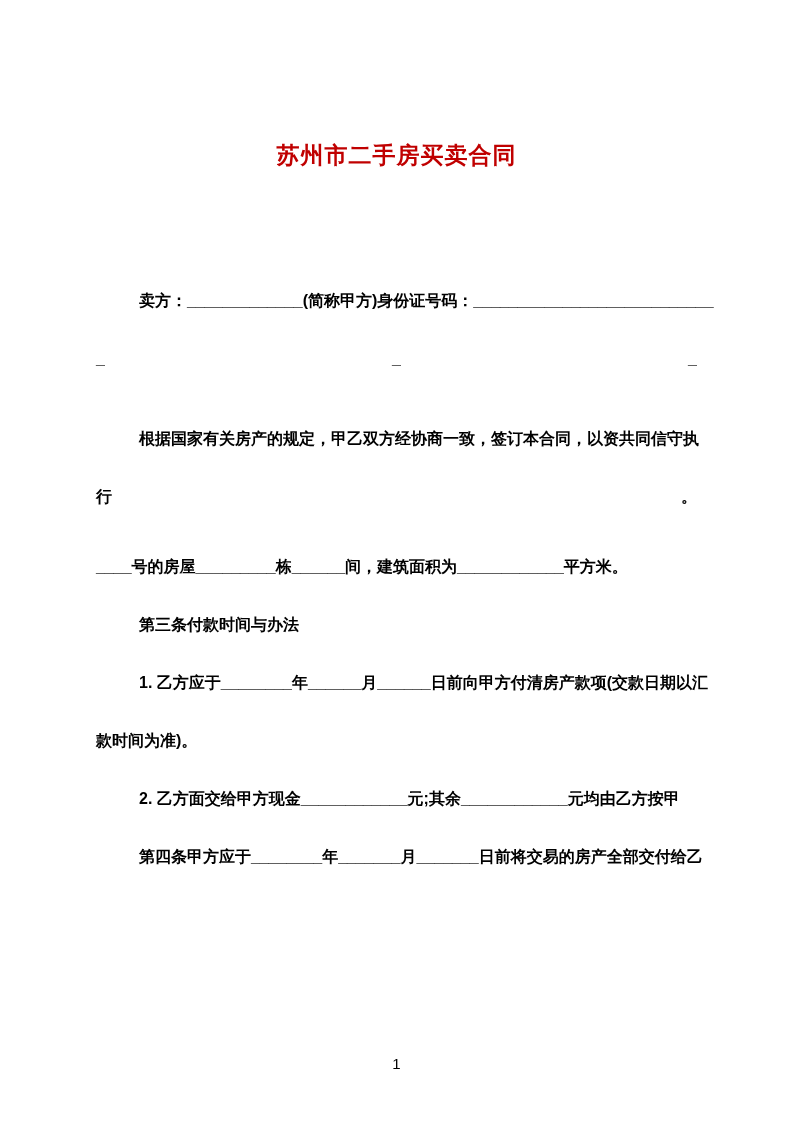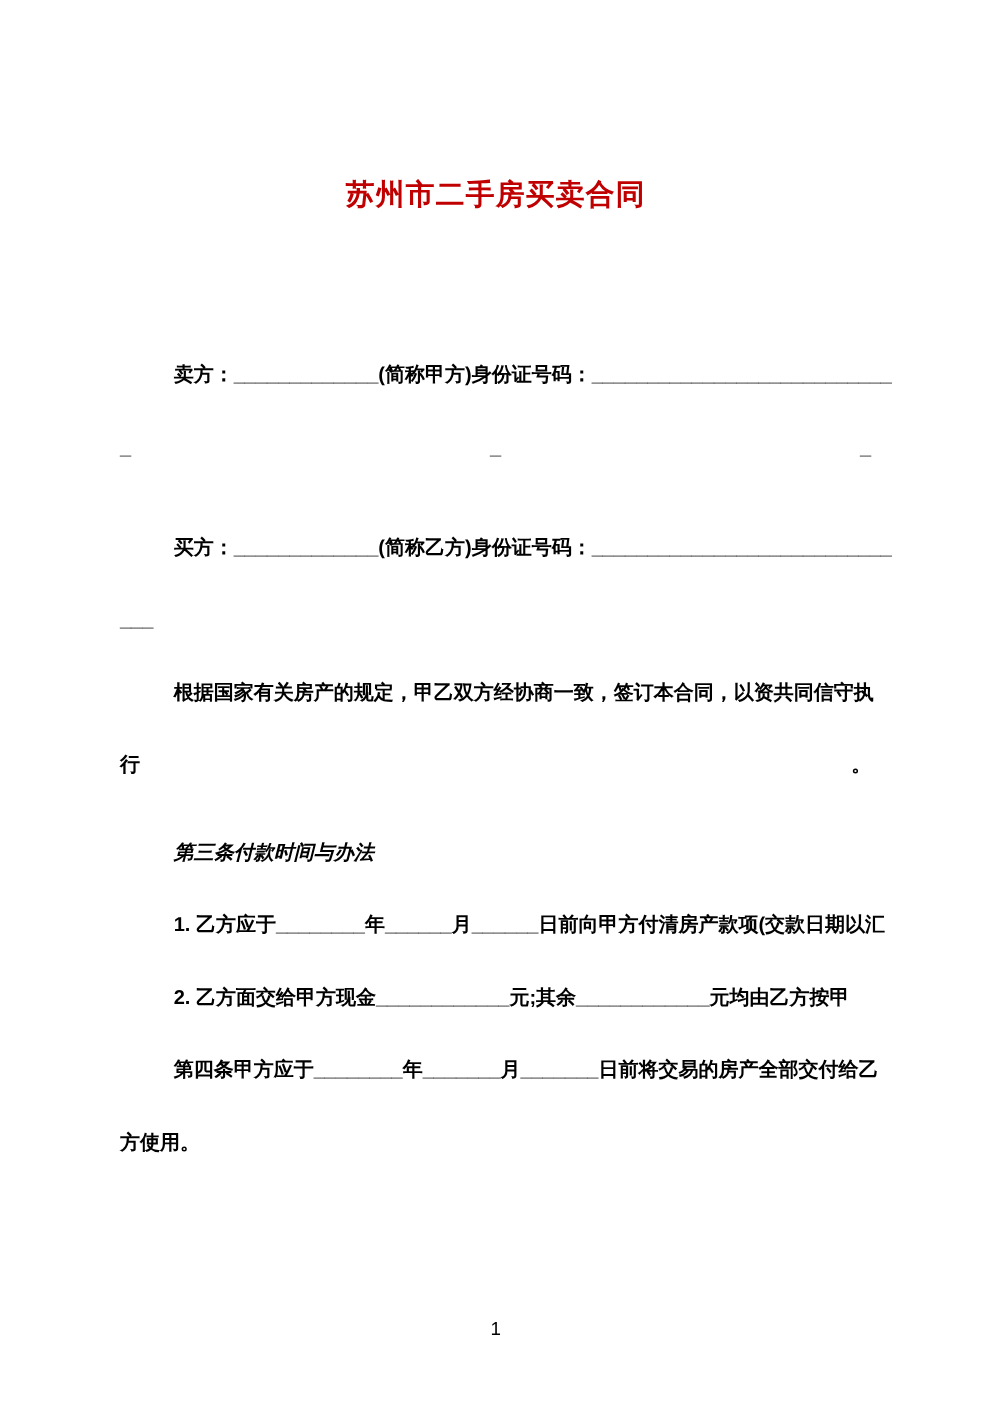--- a/index.html
+++ b/index.html
@@ -37,21 +37,21 @@
   .spread {
     display: flex;
     justify-content: space-between;
     white-space: normal;
   }
   .m-seller { margin-bottom: 47px; }
   .m-buyer  { margin-bottom: 23px; }
   .m-intro  { margin-bottom: 37px; }
   .m-a1     { margin-bottom: 16px; }
   .m-a2     { margin-bottom: 17px; }
-  .m-a3     { margin-bottom: 17px; font-style: italic; }
+  .m-a3     { margin-bottom: 17px; }
   .m-i1     { margin-bottom: 17px; }
   .m-i2     { margin-bottom: 16px; }
   .page-number {
     position: absolute;
     left: 0; right: 0; bottom: 50px;
     text-align: center;
     font-size: 15px;
     color: #000000;
   }
 </style>
@@ -64,49 +64,46 @@
 
   <div class="para bold m-seller">
     <div class="line indent">卖方：_____________(简称甲方)身份证号码：___________________________</div>
     <div class="line spread">
       <span>_</span>
       <span>_</span>
       <span>_</span>
     </div>
   </div>
 
-  <div class="para bold m-buyer">
-    <div class="line indent">买方：_____________(简称乙方)身份证号码：___________________________</div>
-    <div class="line">___</div>
-  </div>
 
   <div class="para m-intro">
     <div class="line indent">根据国家有关房产的规定，甲乙双方经协商一致，签订本合同，以资共同信守执</div>
     <div class="line spread">
       <span>行</span>
       <span>。</span>
     </div>
   </div>
 
   <div class="para bold m-a1">
+    <div class="line">____号的房屋_________栋______间，建筑面积为____________平方米。</div>
   </div>
 
 
   <div class="para bold m-a3">
     <div class="line indent">第三条付款时间与办法</div>
   </div>
 
   <div class="para m-i1">
     <div class="line indent">1. 乙方应于________年______月______日前向甲方付清房产款项(交款日期以汇</div>
+    <div class="line">款时间为准)。</div>
   </div>
 
   <div class="para m-i2">
     <div class="line indent">2. 乙方面交给甲方现金____________元;其余____________元均由乙方按甲</div>
   </div>
 
   <div class="para bold">
     <div class="line indent">第四条甲方应于________年_______月_______日前将交易的房产全部交付给乙</div>
-    <div class="line">方使用。</div>
   </div>
 
   <div class="page-number">1</div>
 
 </div>
 
 </body></html>

